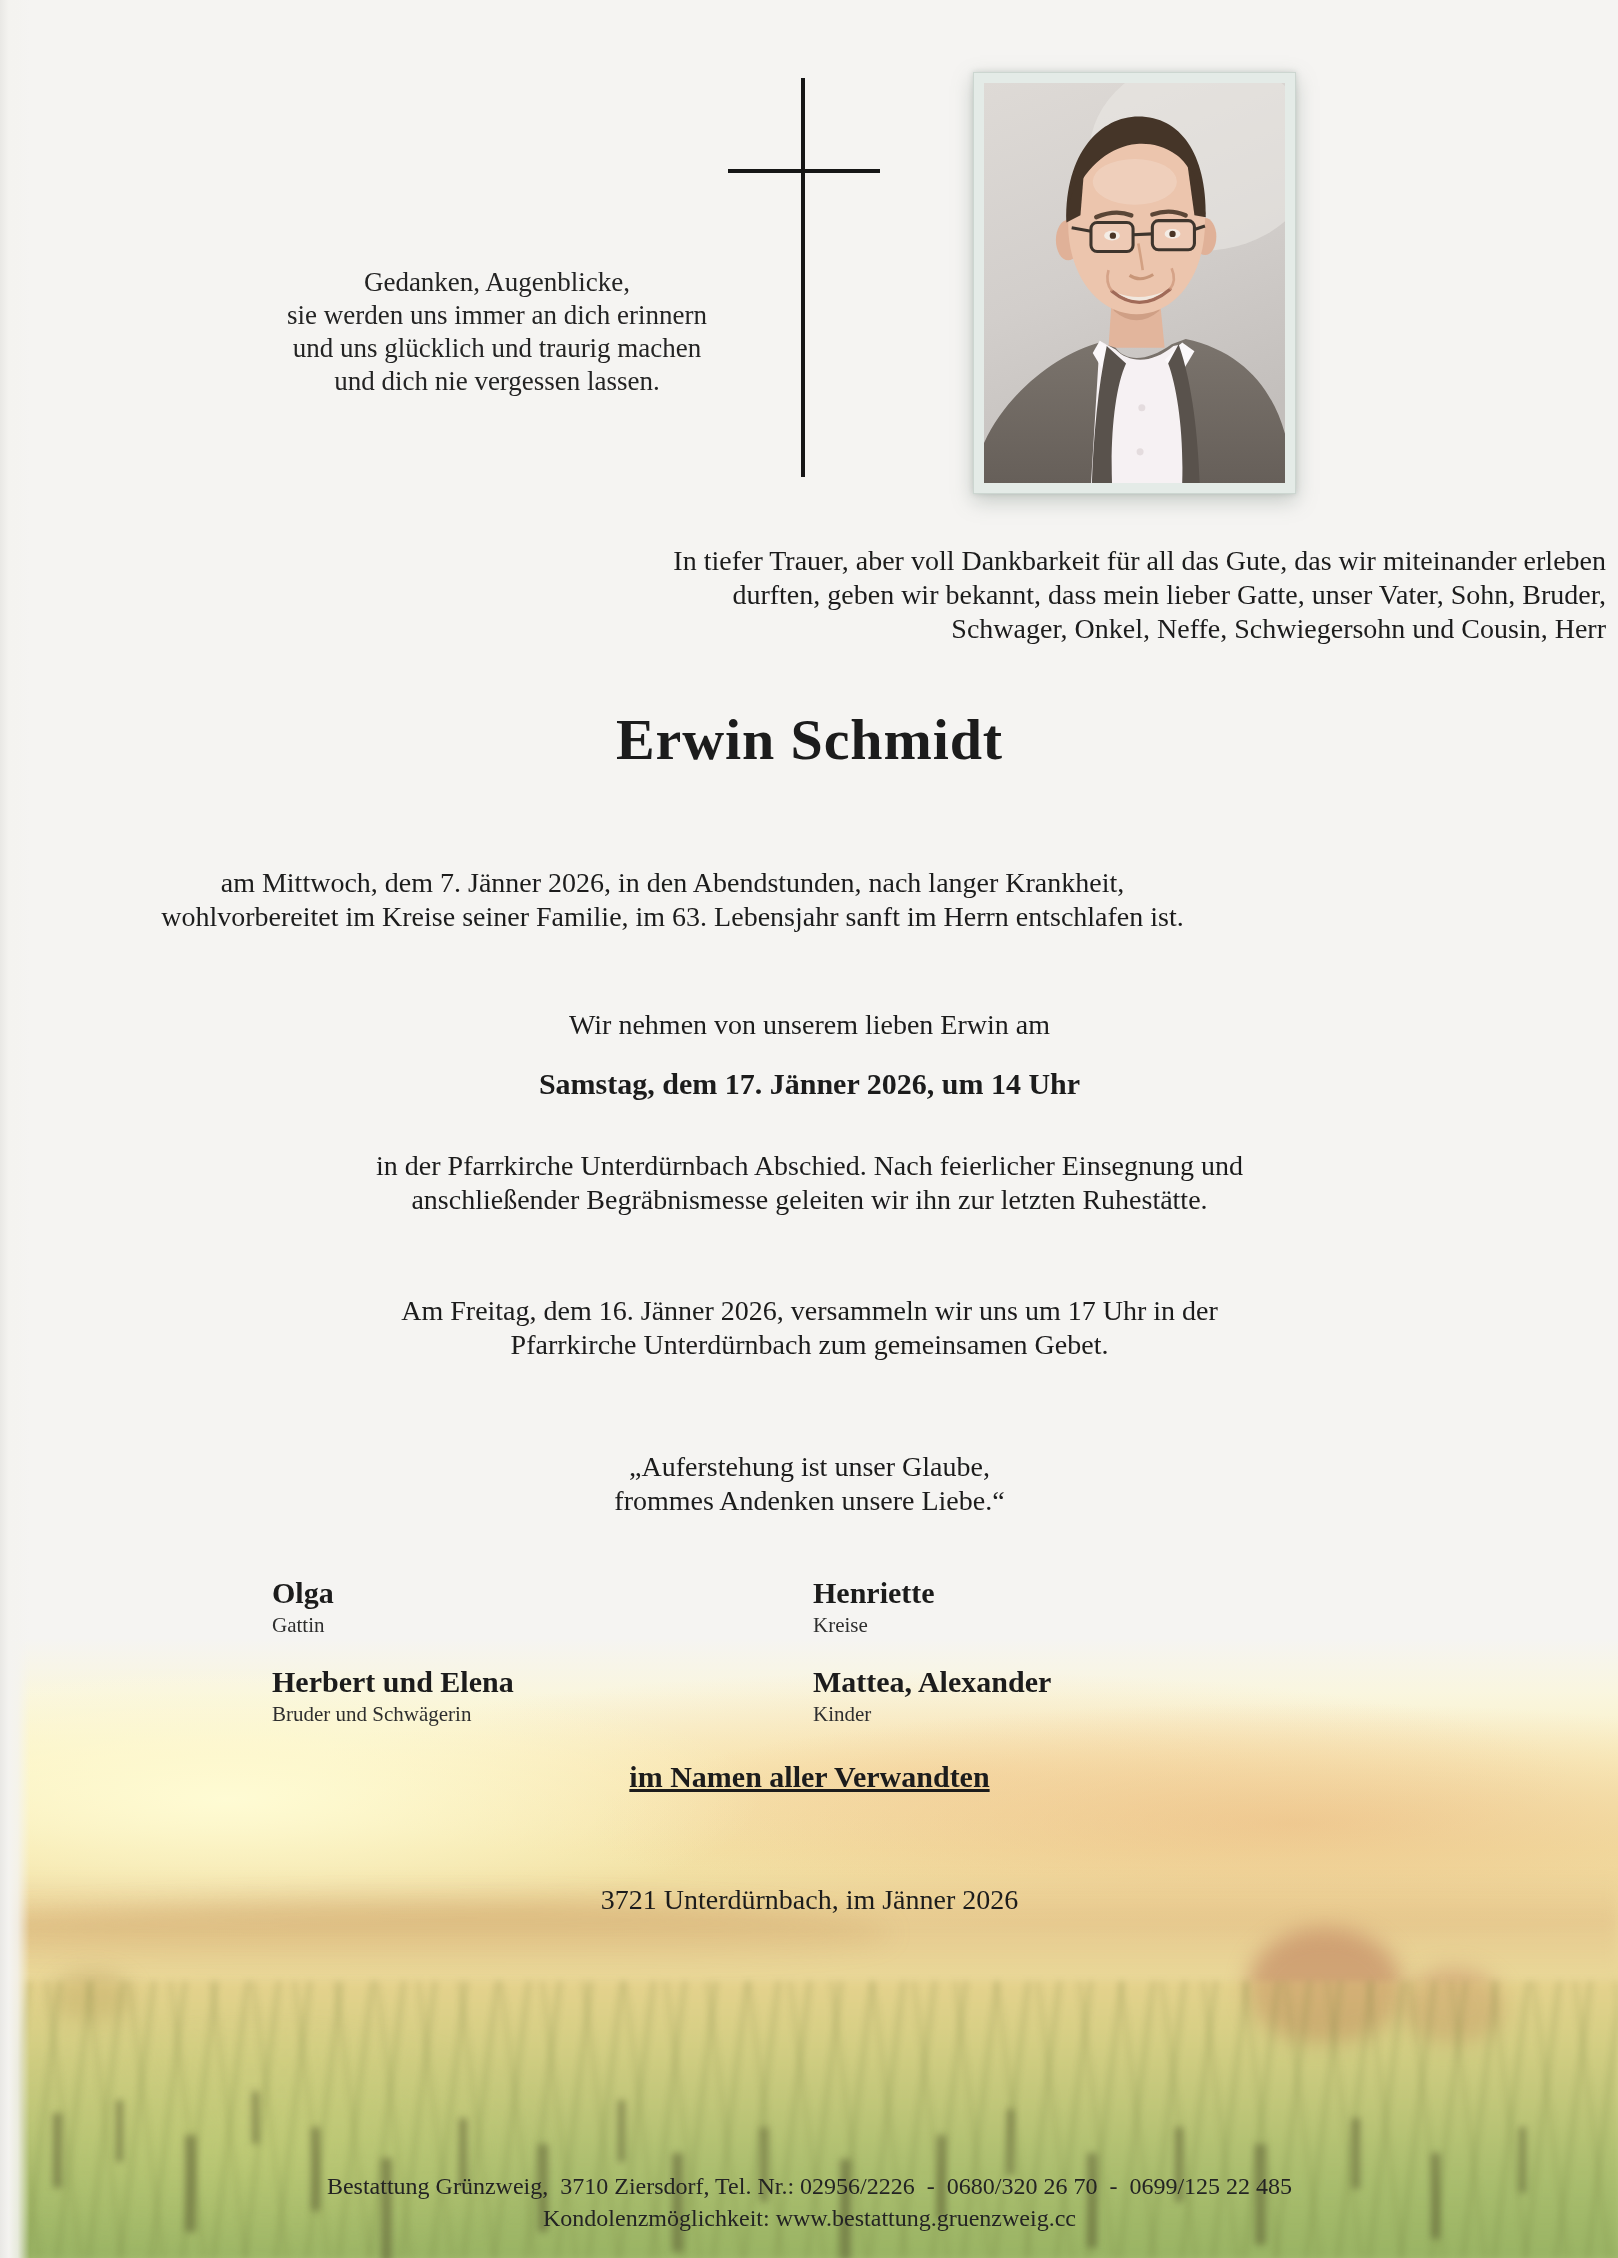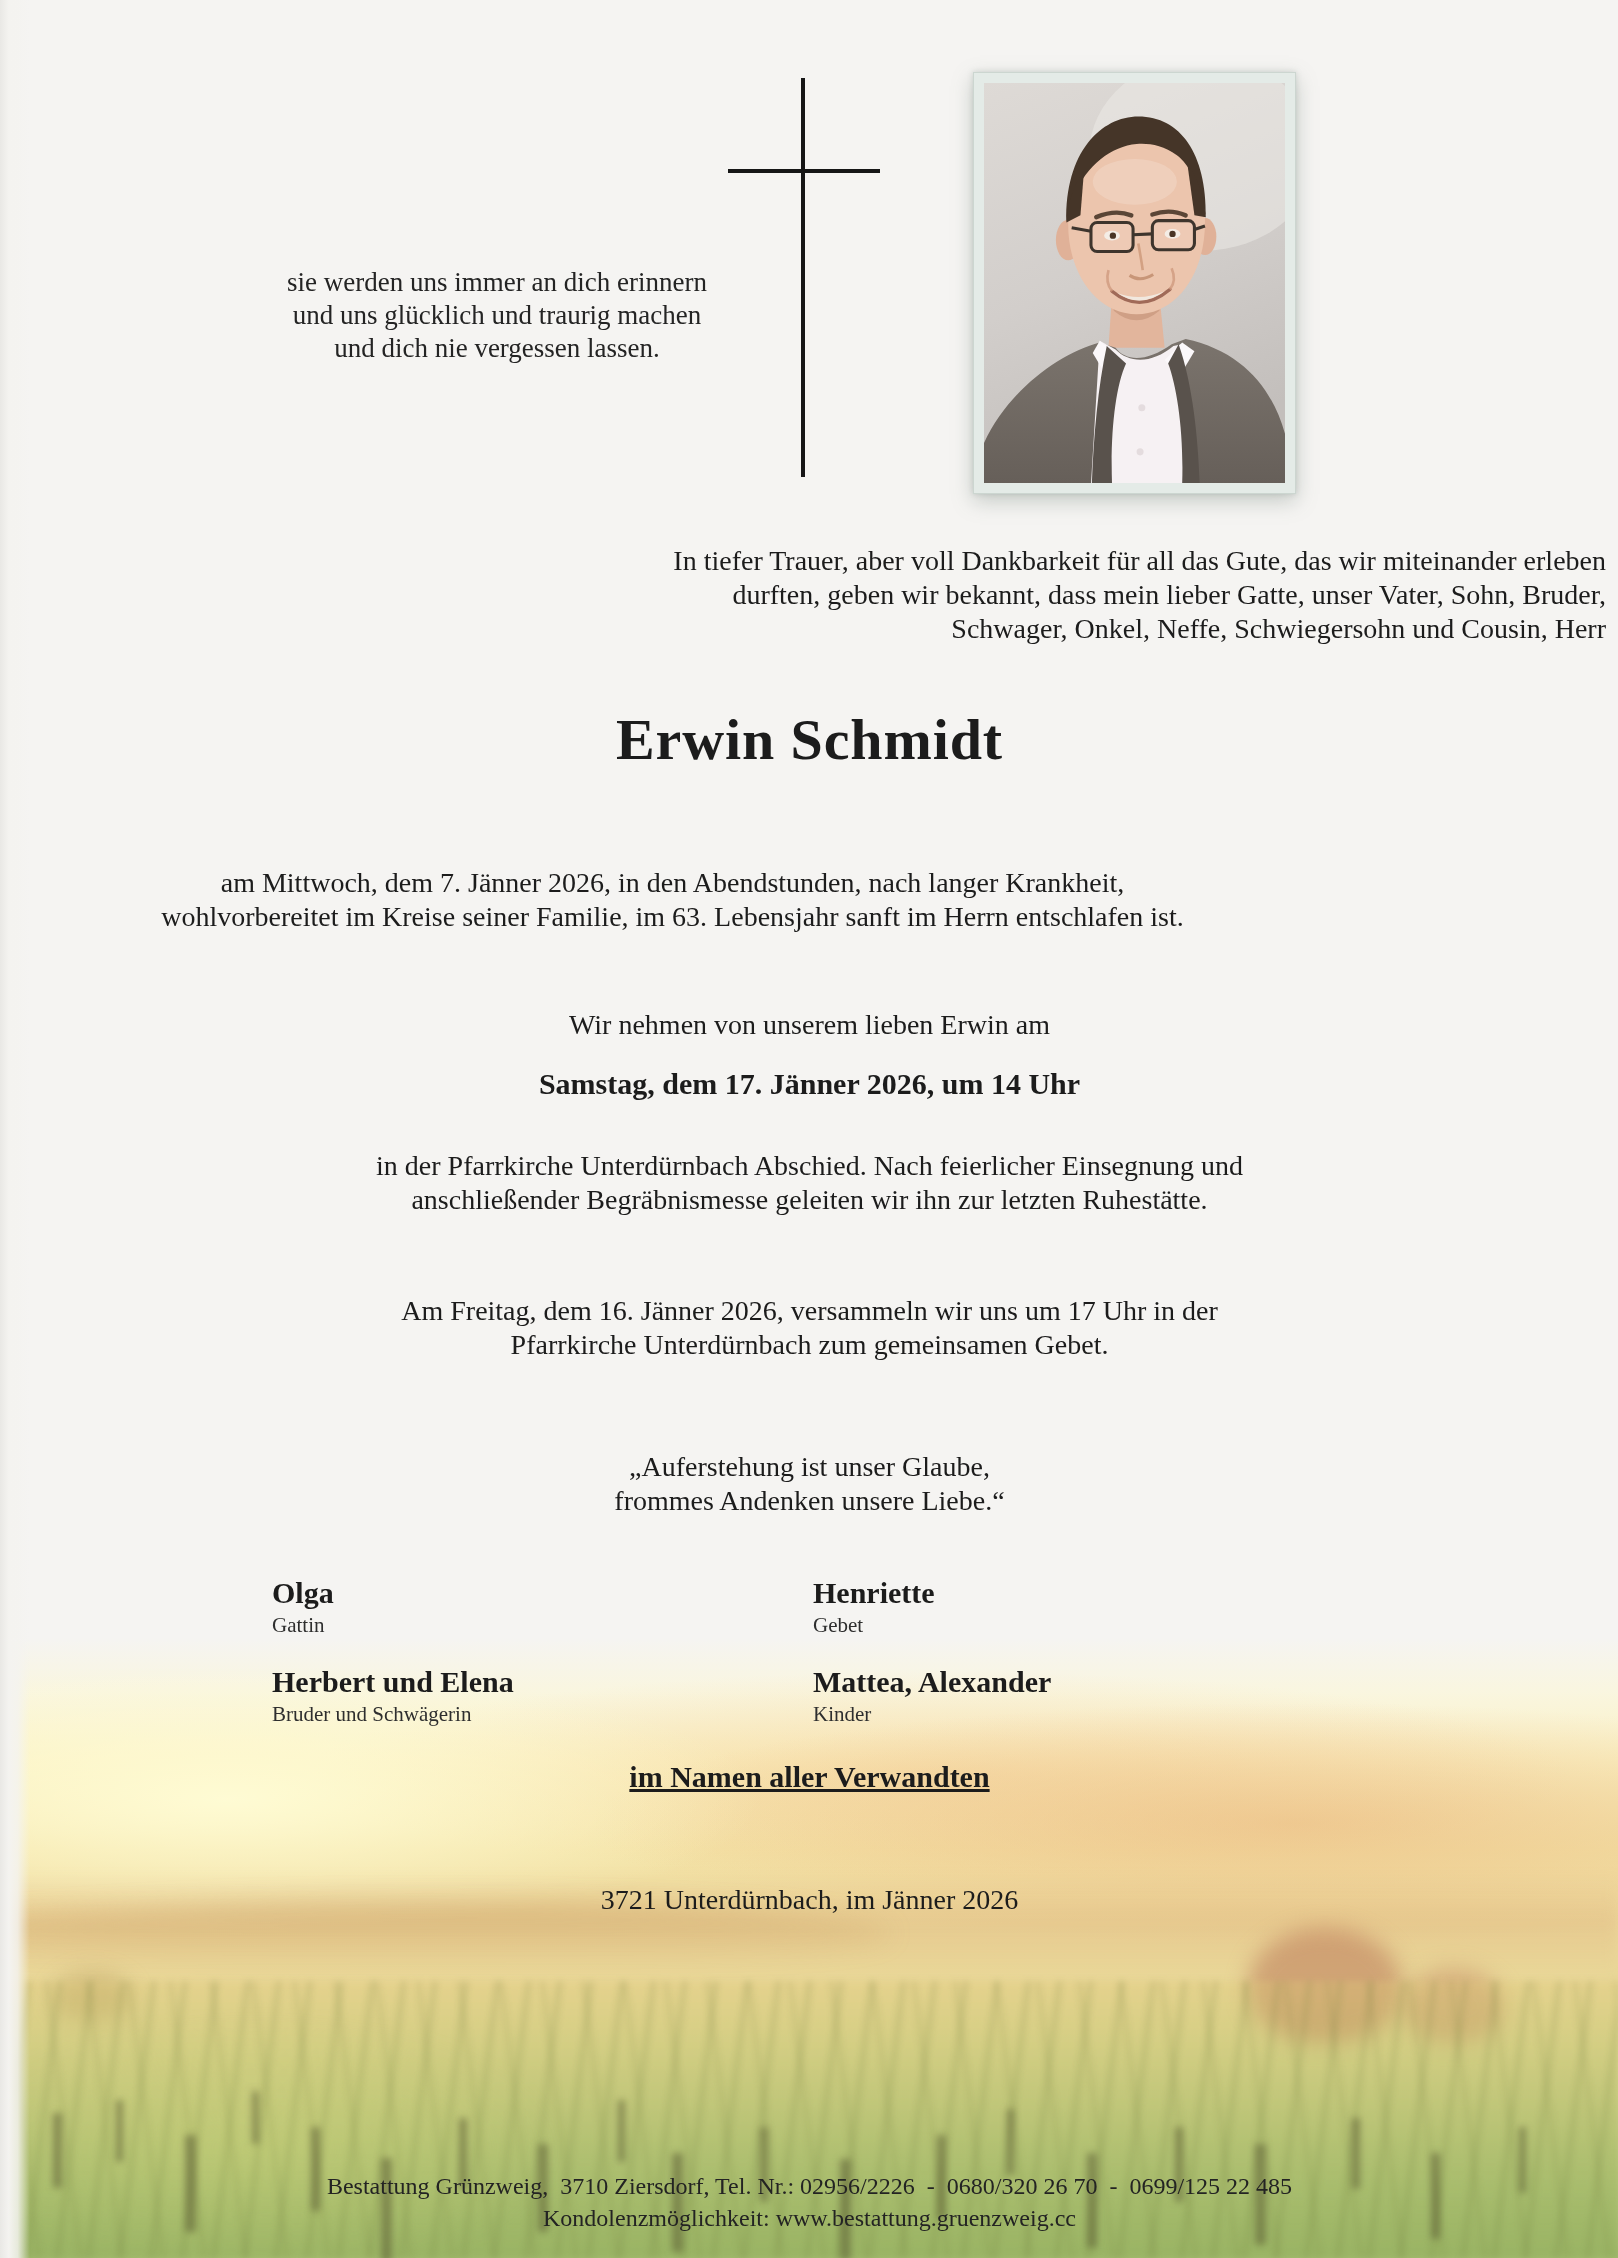--- a/index.html
+++ b/index.html
@@ -195,20 +195,21 @@
     <path d="M166,218 Q178,226 193,217" stroke="#c89678" stroke-width="3.5" fill="none"></path>
 
     <path d="M146,236 Q178,262 212,234" stroke="#a06a58" stroke-width="4" fill="none" stroke-linecap="round"></path>
     <path d="M152,238 Q178,256 206,236 Q178,248 152,238 Z" fill="#f1e8df"></path>
     <path d="M142,212 Q138,226 146,236" stroke="rgba(208,154,126,0.8)" stroke-width="3" fill="none"></path>
     <path d="M214,210 Q220,224 212,234" stroke="rgba(208,154,126,0.8)" stroke-width="3" fill="none"></path>
   </svg>
 </div>
 
 <div class="tb poem">
+  <div>Gedanken, Augenblicke,</div>
   <div>sie werden uns immer an dich erinnern</div>
   <div>und uns glücklich und traurig machen</div>
   <div>und dich nie vergessen lassen.</div>
 </div>
 
 <div class="tb intro">
   <div>In tiefer Trauer, aber voll Dankbarkeit für all das Gute, das wir miteinander erleben</div>
   <div>durften, geben wir bekannt, dass mein lieber Gatte, unser Vater, Sohn, Bruder,</div>
   <div>Schwager, Onkel, Neffe, Schwiegersohn und Cousin, Herr</div>
 </div>
@@ -237,21 +238,21 @@
   <div>„Auferstehung ist unser Glaube,</div>
   <div>frommes Andenken unsere Liebe.“</div>
 </div>
 
 <div class="mourner m0">
   <div class="m-name">Olga</div>
   <div class="m-rel">Gattin</div>
 </div>
 <div class="mourner m1">
   <div class="m-name">Henriette</div>
-  <div class="m-rel">Gebet</div>
+  <div class="m-rel">Kreise</div>
 </div>
 <div class="mourner m2">
   <div class="m-name">Herbert und Elena</div>
   <div class="m-rel">Bruder und Schwägerin</div>
 </div>
 <div class="mourner m3">
   <div class="m-name">Mattea, Alexander</div>
   <div class="m-rel">Kinder</div>
 </div>
 

